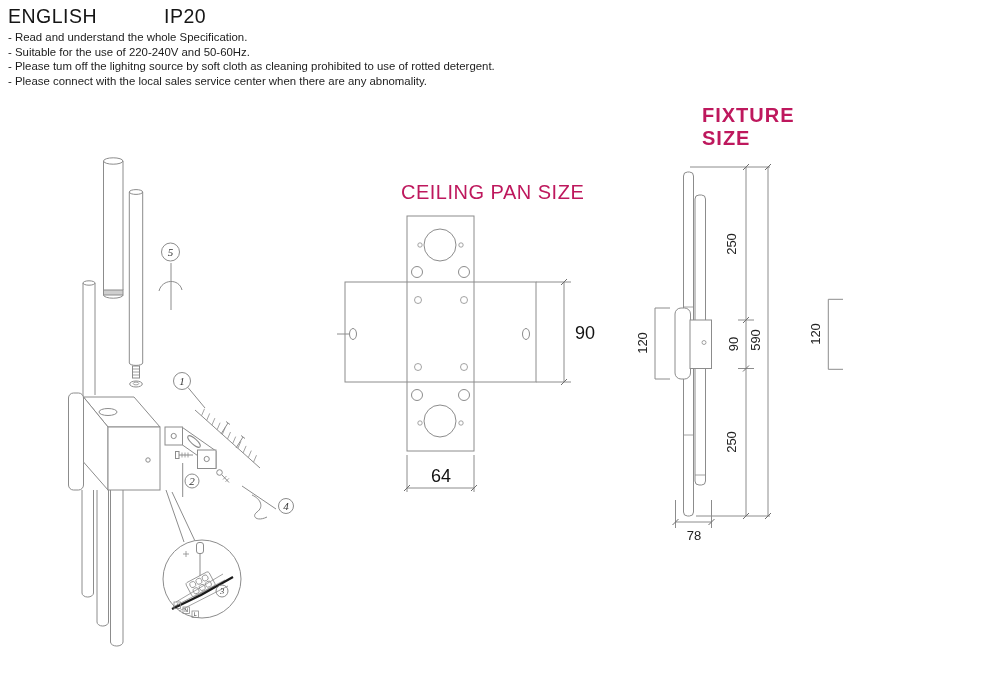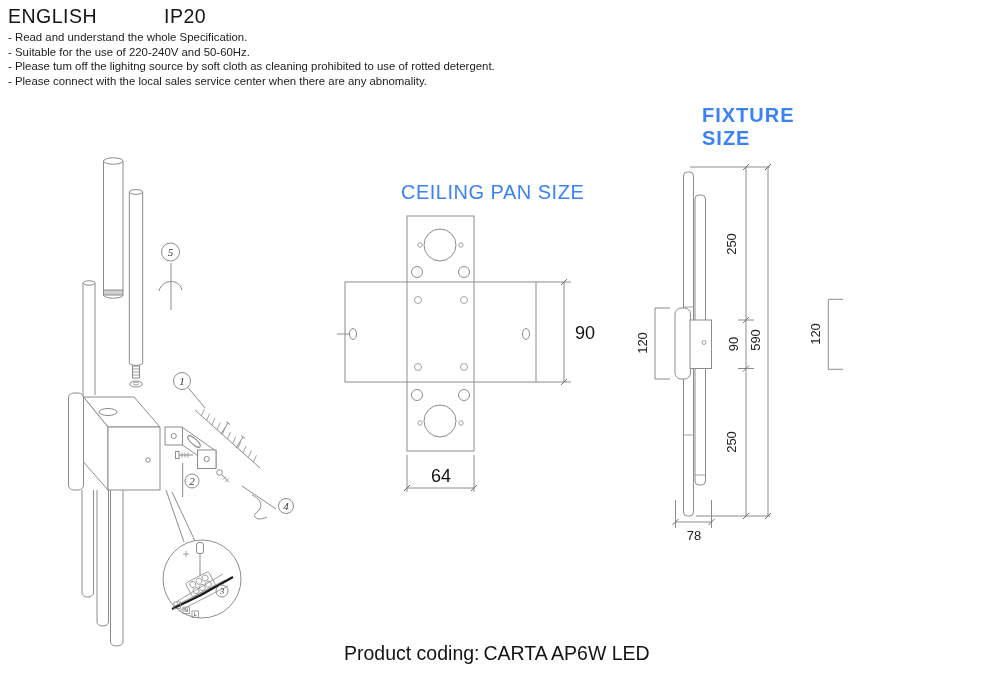--- a/index.html
+++ b/index.html
@@ -1,21 +1,21 @@
 <!DOCTYPE html>
 <html><head>
 <meta charset="utf-8">
 <style>
   html,body{margin:0;padding:0;background:#fff;}
   .page{position:relative;width:848px;height:690px;background:#fff;overflow:hidden;
         font-family:"Liberation Sans",sans-serif;color:#1a1a1a;}
   .abs{position:absolute;}
   .hdr{font-size:19.5px;letter-spacing:.5px;color:#151515;}
   .spec{font-size:11.4px;line-height:14.6px;color:#1c1c1c;white-space:nowrap;}
-  .sec-title{font-size:20px;color:#3b82f6;letter-spacing:.5px;}
+  .sec-title{font-size:20px;color:#be185d;letter-spacing:.5px;}
   .sec-title.bold{font-weight:700;letter-spacing:1px;}
   .footer{font-size:19.5px;color:#141414;}
   .footer span{margin-right:4px;}
   svg{display:block;}
   .ln{stroke:#8c8c8c;stroke-width:1;fill:none;}
   .lnt{stroke:#8c8c8c;stroke-width:.8;fill:none;}
   .wf{stroke:#8c8c8c;stroke-width:1;fill:#fff;}
   .gf{stroke:#8c8c8c;stroke-width:1;fill:#cfcfcf;}
   .tick{stroke:#6f6f6f;stroke-width:1;fill:none;}
   .dim{font-family:"Liberation Sans",sans-serif;font-size:13px;fill:#222;text-anchor:middle;}
@@ -312,17 +312,14 @@
         <line class="ln" x1="221.7" y1="360" x2="221.7" y2="380"></line>
         <line class="ln" x1="271.7" y1="360" x2="271.7" y2="380"></line>
         <line class="ln" x1="221.7" y1="374" x2="271.7" y2="374"></line>
         <line class="tick" x1="218.7" y1="377" x2="224.7" y2="371"></line>
         <line class="tick" x1="268.7" y1="377" x2="274.7" y2="371"></line>
         <text class="dim" x="246" y="369">90</text>
       </g>
     </g>
   </svg>
 
-  <div class="abs footer" style="left:344px;top:642px;">
-    <span>Product coding:</span><span>CARTA AP6W LED</span>
-  </div>
 
 </div>
 
 </body></html>

